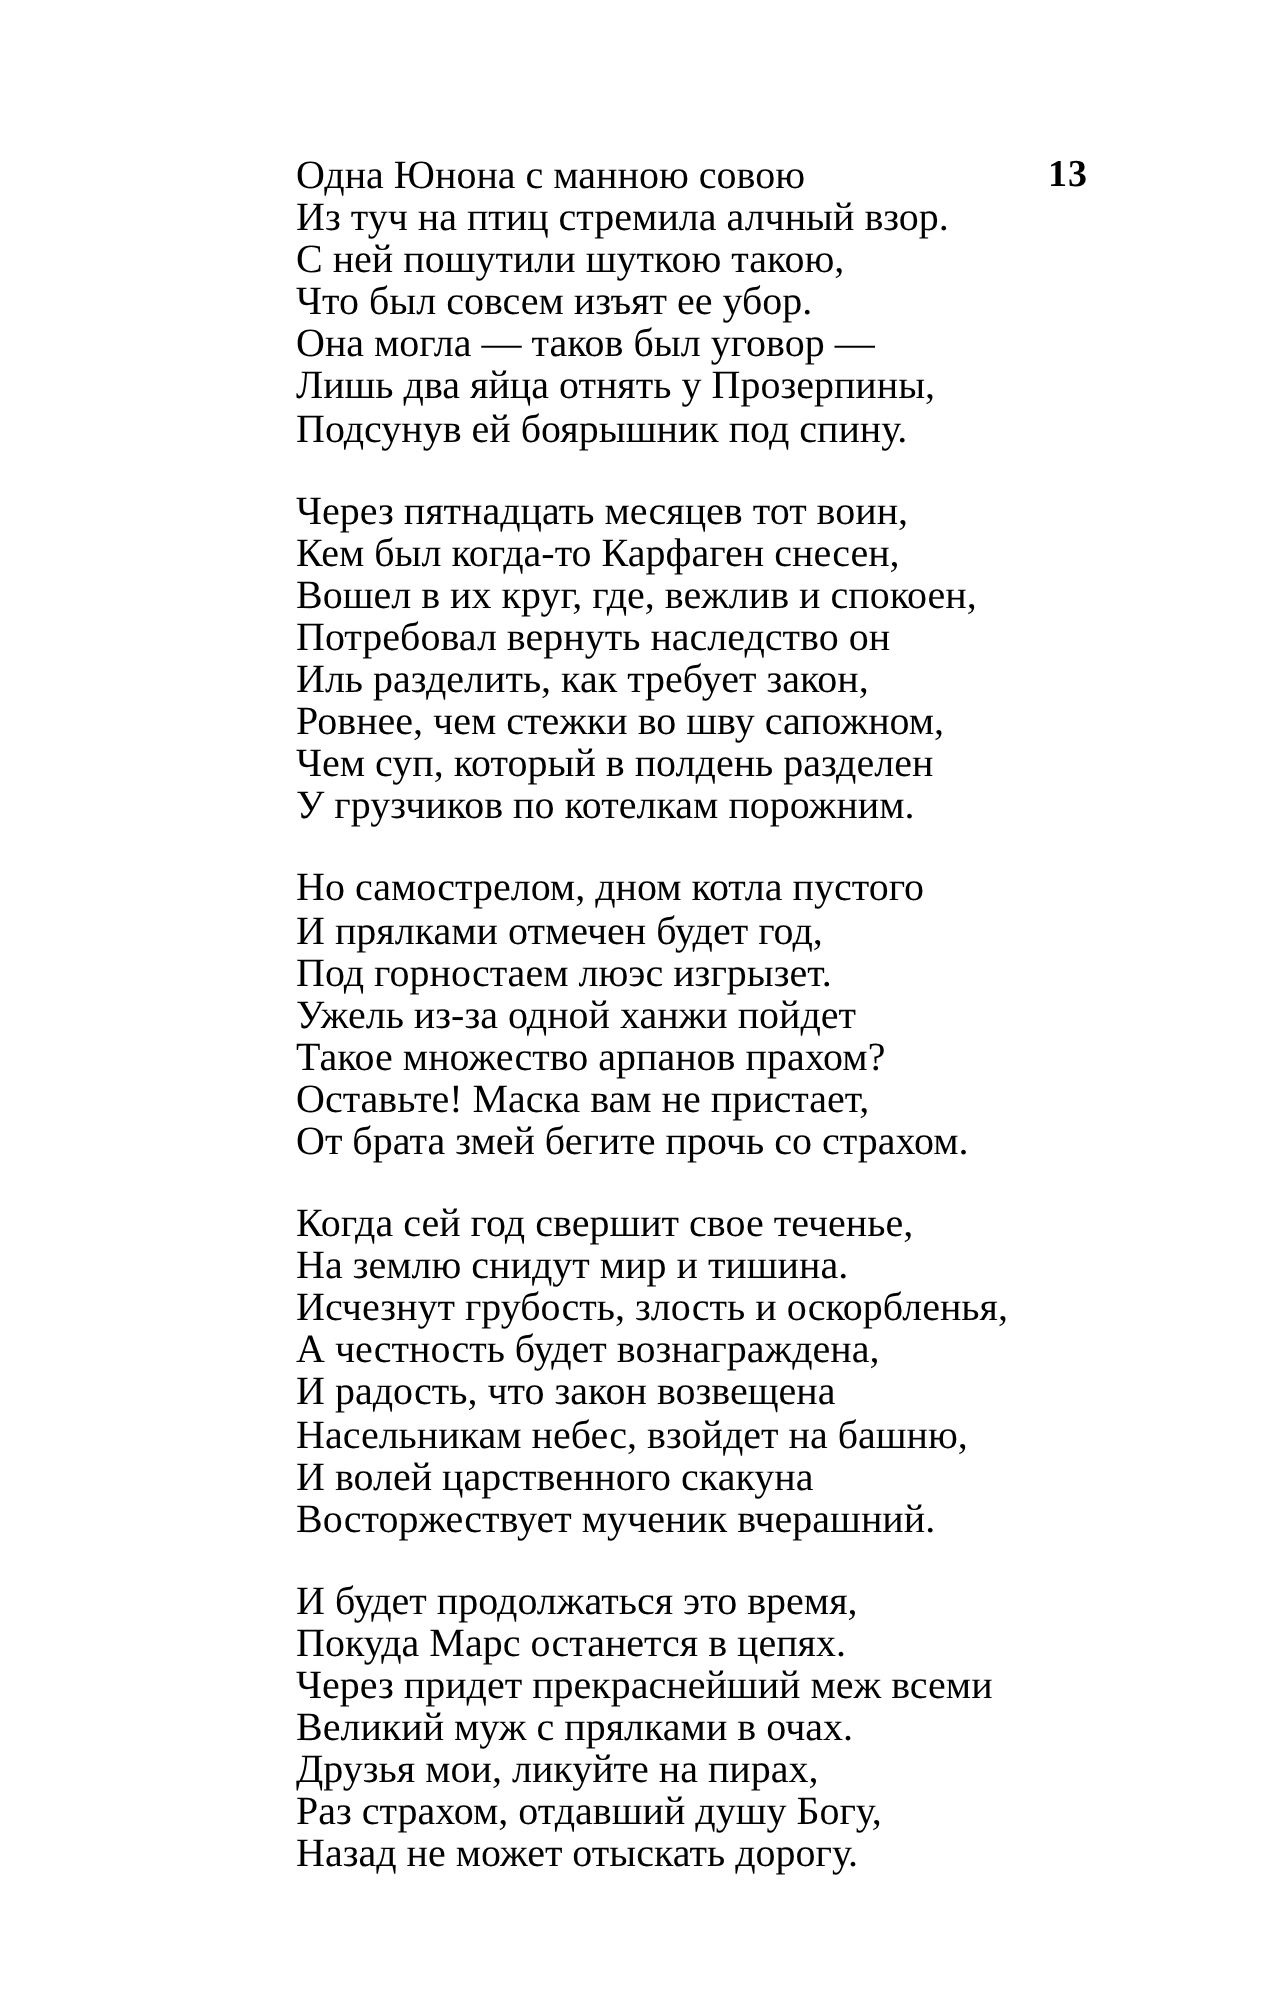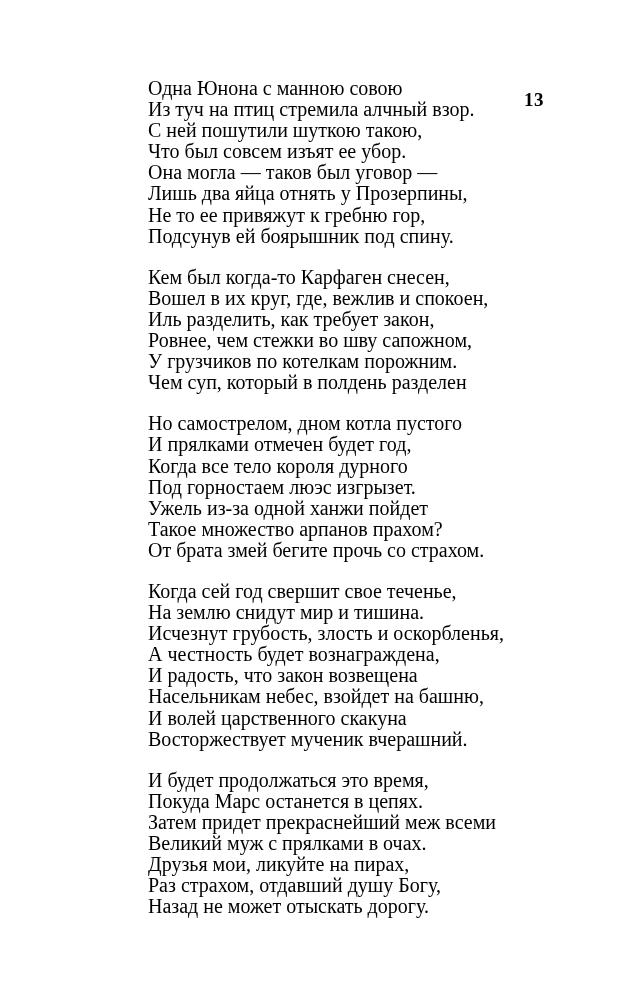--- a/index.html
+++ b/index.html
@@ -22,21 +22,20 @@
     box-sizing: border-box;
   }
   .page-number {
     position: absolute;
     top: 78px;
     right: 88px;
     font-size: 19px;
     font-weight: bold;
     letter-spacing: 0.5px;
     line-height: 1;
-    margin-top: 12px;
   }
   .poem {
     position: absolute;
     left: 148px;
     top: 78px;
     width: 420px;
   }
   .stanza {
     margin: 0 0 20px 0;
   }
@@ -58,58 +57,59 @@
 
   <div class="poem">
 
     <div class="stanza">
       <div class="line">Одна Юнона с манною совою</div>
       <div class="line">Из туч на птиц стремила алчный взор.</div>
       <div class="line">С ней пошутили шуткою такою,</div>
       <div class="line">Что был совсем изъят ее убор.</div>
       <div class="line">Она могла — таков был уговор —</div>
       <div class="line">Лишь два яйца отнять у Прозерпины,</div>
-      <div class="line">Не то ее привяжут к гребню гор,</div>
       <div class="line">Подсунув ей боярышник под спину.</div>
     </div>
 
     <div class="stanza">
+      <div class="line">Через пятнадцать месяцев тот воин,</div>
       <div class="line">Кем был когда-то Карфаген снесен,</div>
       <div class="line">Вошел в их круг, где, вежлив и спокоен,</div>
+      <div class="line">Потребовал вернуть наследство он</div>
       <div class="line">Иль разделить, как требует закон,</div>
       <div class="line">Ровнее, чем стежки во шву сапожном,</div>
+      <div class="line">Чем суп, который в полдень разделен</div>
       <div class="line">У грузчиков по котелкам порожним.</div>
-      <div class="line">Чем суп, который в полдень разделен</div>
     </div>
 
     <div class="stanza">
       <div class="line">Но самострелом, дном котла пустого</div>
       <div class="line">И прялками отмечен будет год,</div>
-      <div class="line">Когда все тело короля дурного</div>
       <div class="line">Под горностаем люэс изгрызет.</div>
       <div class="line">Ужель из-за одной ханжи пойдет</div>
       <div class="line">Такое множество арпанов прахом?</div>
+      <div class="line">Оставьте! Маска вам не пристает,</div>
       <div class="line">От брата змей бегите прочь со страхом.</div>
     </div>
 
     <div class="stanza">
       <div class="line">Когда сей год свершит свое теченье,</div>
       <div class="line">На землю снидут мир и тишина.</div>
       <div class="line">Исчезнут грубость, злость и оскорбленья,</div>
       <div class="line">А честность будет вознаграждена,</div>
       <div class="line">И радость, что закон возвещена</div>
       <div class="line">Насельникам небес, взойдет на башню,</div>
       <div class="line">И волей царственного скакуна</div>
       <div class="line">Восторжествует мученик вчерашний.</div>
     </div>
 
     <div class="stanza">
       <div class="line">И будет продолжаться это время,</div>
       <div class="line">Покуда Марс останется в цепях.</div>
-      <div class="line">Затем придет прекраснейший меж всеми</div>
+      <div class="line">Через придет прекраснейший меж всеми</div>
       <div class="line">Великий муж с прялками в очах.</div>
       <div class="line">Друзья мои, ликуйте на пирах,</div>
       <div class="line">Раз страхом, отдавший душу Богу,</div>
       <div class="line">Назад не может отыскать дорогу.</div>
     </div>
 
   </div>
 </div>
 
 </body></html>

